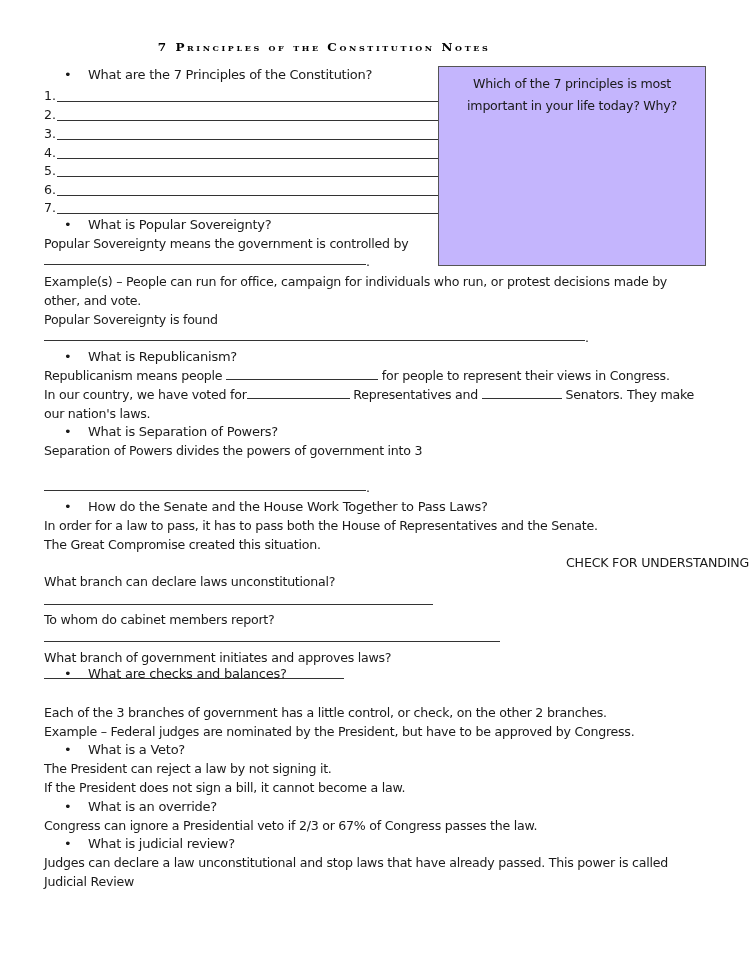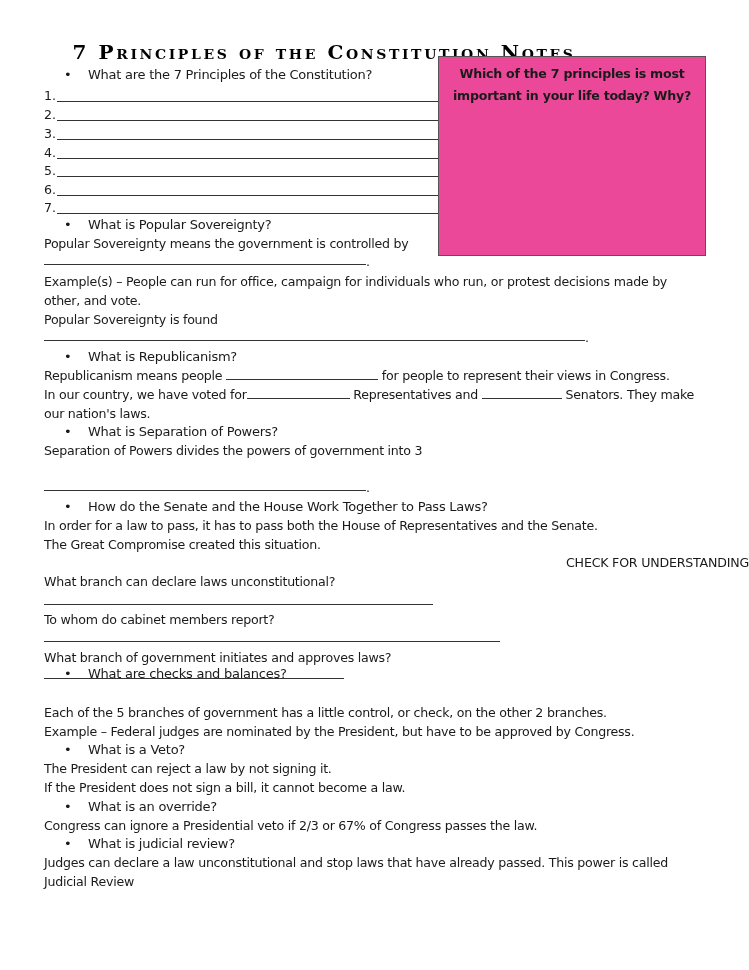--- a/index.html
+++ b/index.html
@@ -3,41 +3,41 @@
 <meta charset="utf-8">
 <style>
   html, body { margin: 0; padding: 0; background: #ffffff; }
   body {
     width: 749px; height: 970px; position: relative; overflow: hidden;
     font-family: "DejaVu Sans", sans-serif; color: #1a1a1a;
   }
   .page { position: absolute; left: 0; top: 0; width: 749px; height: 970px; }
   .title {
     position: absolute; left: 0; top: 40px; width: 648px; text-align: center;
-    font-family: "DejaVu Serif", serif; font-weight: 900; font-size: 20px;
+    font-family: "DejaVu Serif", serif; font-weight: 900; font-size: 12px;
     letter-spacing: 2.6px; font-variant: small-caps; color: #000;
     transform: scaleY(0.95);
   }
   .line {
     position: absolute; left: 44px; font-size: 12.6px; line-height: 19px;
     white-space: nowrap; letter-spacing: -0.25px;
   }
   .bullet {
     position: absolute; left: 64px; font-size: 13px; line-height: 19px;
     font-weight: normal; white-space: nowrap; letter-spacing: -0.25px;
   }
   .bullet .dot { display: inline-block; width: 24px; }
   .num-row { position: absolute; left: 44px; width: 396px; height: 19px; font-size: 12.6px; line-height: 19px; }
   .num-row .n { position: absolute; left: 0; top: 0; }
   .num-row .rule { position: absolute; left: 13px; right: 0; bottom: 3px; border-bottom: 1.3px solid #333; }
   .blank { display: inline-block; border-bottom: 1.2px solid #333; height: 13px; vertical-align: baseline; }
   .aline { position: absolute; border-bottom: 1.2px solid #333; height: 0; }
   .box {
-    position: absolute; left: 438px; top: 56px; width: 266px; height: 198px;
-    border: 1.3px solid #555; background: #ec4899; font-weight: bold;
+    position: absolute; left: 438px; top: 66px; width: 266px; height: 198px;
+    border: 1.3px solid #555; background: #c4b5fd;
   }
   .box-text {
     position: absolute; left: 0; top: 6px; width: 266px; text-align: center;
     font-size: 12.6px; line-height: 22px; letter-spacing: -0.25px;
   }
   .center-head {
     position: absolute; left: 0; width: 749px; text-align: right; top: 553px;
     font-size: 12.6px; line-height: 19px; letter-spacing: -0.2px;
   }
 </style>
@@ -127,21 +127,21 @@
   <div class="line" style="top:572px">What branch can declare laws unconstitutional?</div>
   <div class="aline" style="left:44px; top:604px; width:389px;"></div>
   <div class="line" style="top:610px">To whom do cabinet members report?</div>
   <div class="aline" style="left:44px; top:641px; width:456px;"></div>
   <div class="line" style="top:648px">What branch of government initiates and approves laws?</div>
   <div class="aline" style="left:44px; top:678px; width:300px;"></div>
 
   <div class="bullet" style="top:664px">
     <span class="dot">•</span><span>What are checks and balances?</span>
   </div>
-  <div class="line" style="top:703px">Each of the 5 branches of government has a little control, or check, on the other 2 branches.</div>
+  <div class="line" style="top:703px">Each of the 3 branches of government has a little control, or check, on the other 2 branches.</div>
   <div class="line" style="top:722px">Example – Federal judges are nominated by the President, but have to be approved by Congress.</div>
 
   <div class="bullet" style="top:740px">
     <span class="dot">•</span><span>What is a Veto?</span>
   </div>
   <div class="line" style="top:759px">The President can reject a law by not signing it.</div>
   <div class="line" style="top:778px">If the President does not sign a bill, it cannot become a law.</div>
 
   <div class="bullet" style="top:797px">
     <span class="dot">•</span><span>What is an override?</span>

